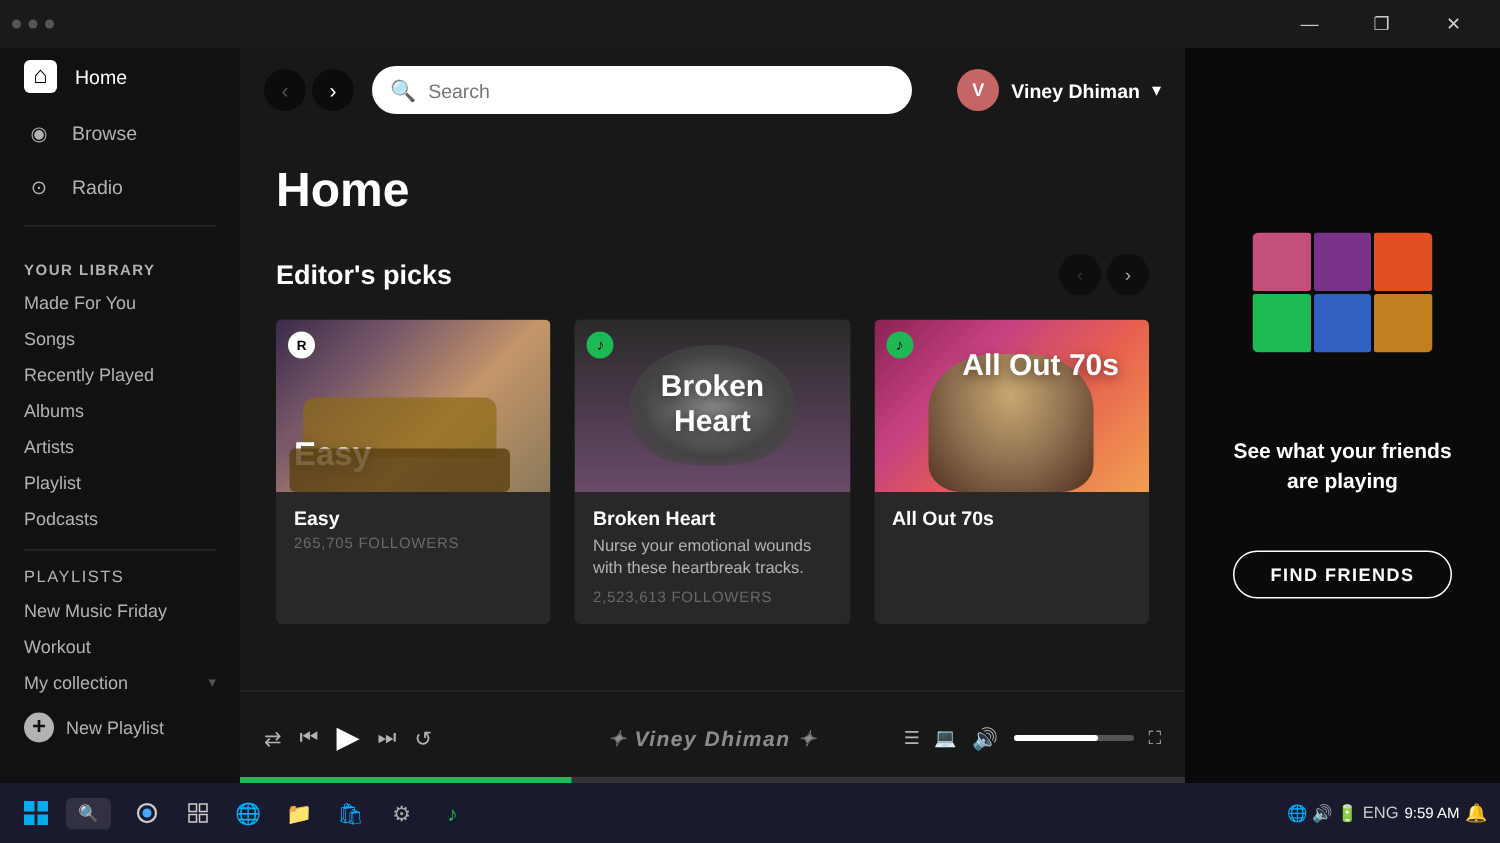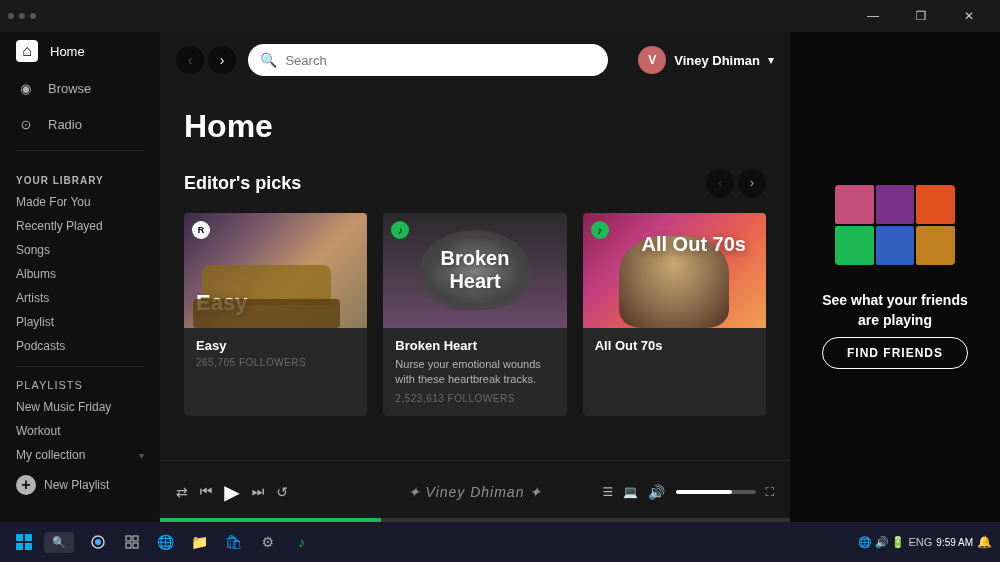--- a/index.html
+++ b/index.html
@@ -471,21 +471,21 @@
 
     
     .right-panel {
       width: 210px;
       background: #0a0a0a;
       display: flex;
       flex-direction: column;
       align-items: center;
       justify-content: center;
       flex-shrink: 0;
-      gap: 6px;
+      gap: 36px;
       padding: 20px;
     }
     .friends-art {
       width: 140px;
       height: 100px;
       position: relative;
       
     }
     .friends-art-grid {
       display: grid;
@@ -530,21 +530,21 @@
       align-items: center;
       padding: 0 16px;
       flex-shrink: 0;
       position: relative;
     }
     .player-watermark {
       position: absolute;
       left: 50%;
       transform: translateX(-50%);
       font-size: 14px;
-      font-weight: normal;
+      font-weight: bold;
       color: rgba(255,255,255,0.5);
       letter-spacing: 1px;
     }
     .player-controls {
       display: flex;
       gap: 12px;
       align-items: center;
     }
     .player-icon {
       color: #b3b3b3;
@@ -691,24 +691,24 @@
     </div>
 
     <div class="sidebar-divider"></div>
 
     <div class="sidebar-section-title">YOUR LIBRARY</div>
 
     <div class="sidebar-sub-item">
       <span>Made For You</span>
     </div>
     <div class="sidebar-sub-item">
+      <span>Songs</span>
+    </div>
+    <div class="sidebar-sub-item">
       <span>Recently Played</span>
-    </div>
-    <div class="sidebar-sub-item">
-      <span>Songs</span>
     </div>
     <div class="sidebar-sub-item">
       <span>Albums</span>
     </div>
     <div class="sidebar-sub-item">
       <span>Artists</span>
     </div>
     <div class="sidebar-sub-item">
       <span>Playlist</span>
     </div>

